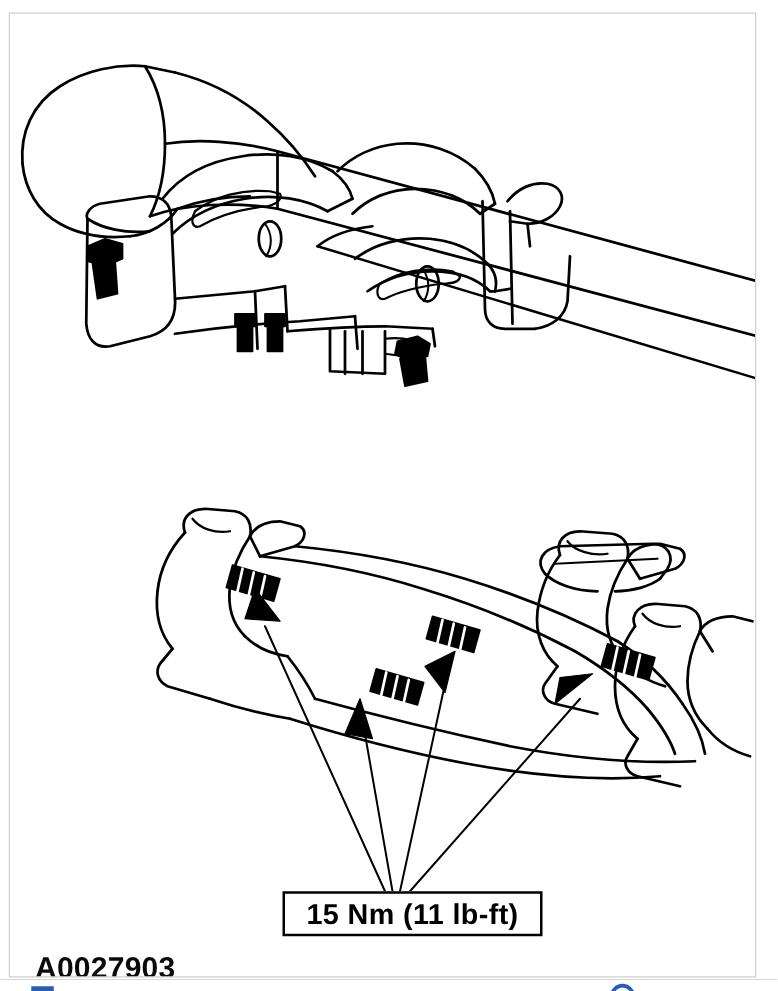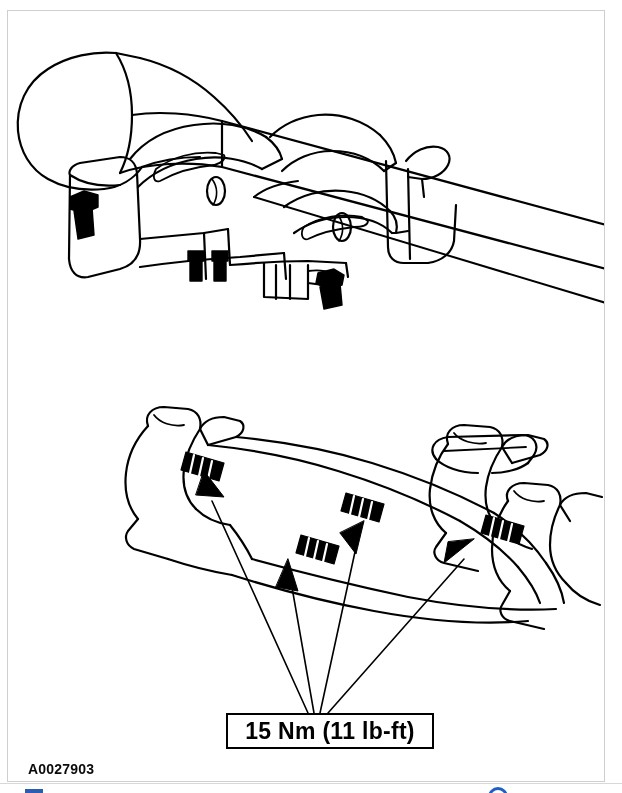--- a/index.html
+++ b/index.html
@@ -67,21 +67,21 @@
     white-space: nowrap;
     line-height: 1;
   }
 
   
   #figure-id {
     position: absolute;
     left: 20px;
     top: 750px;
     font-family: "Liberation Sans", sans-serif;
-    font-size: 14px;
+    font-size: 24px;
     font-weight: bold;
     color: #0a0a0a;
     letter-spacing: 0.2px;
     white-space: nowrap;
   }
 
   
   #bottom-chrome {
     position: absolute;
     left: 0;

